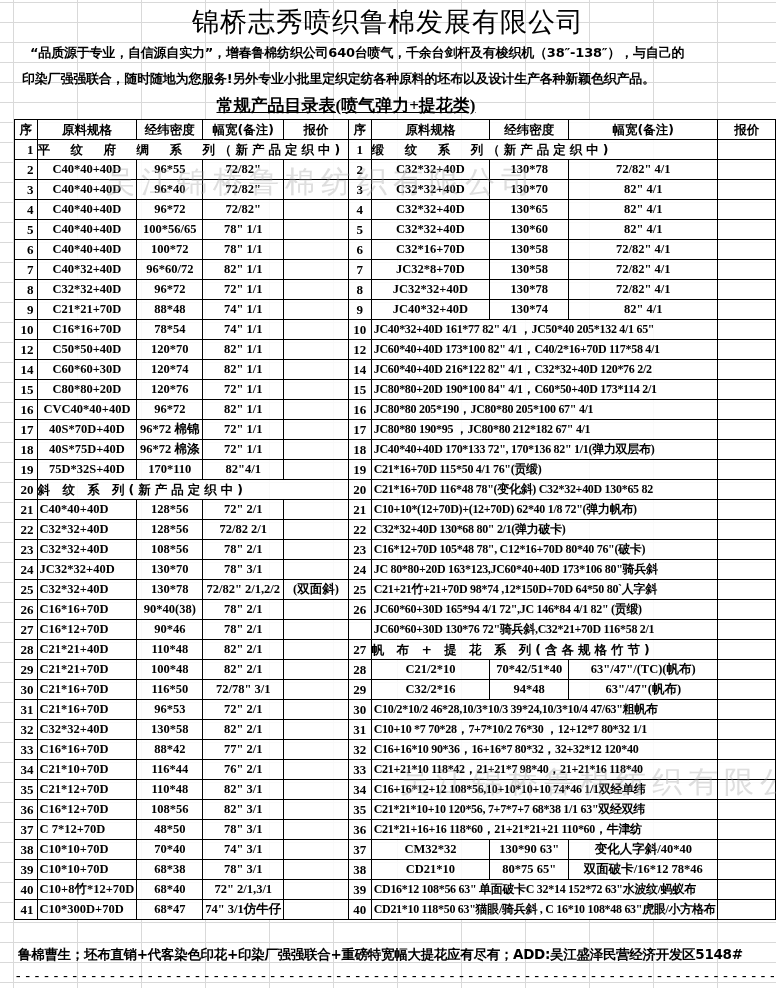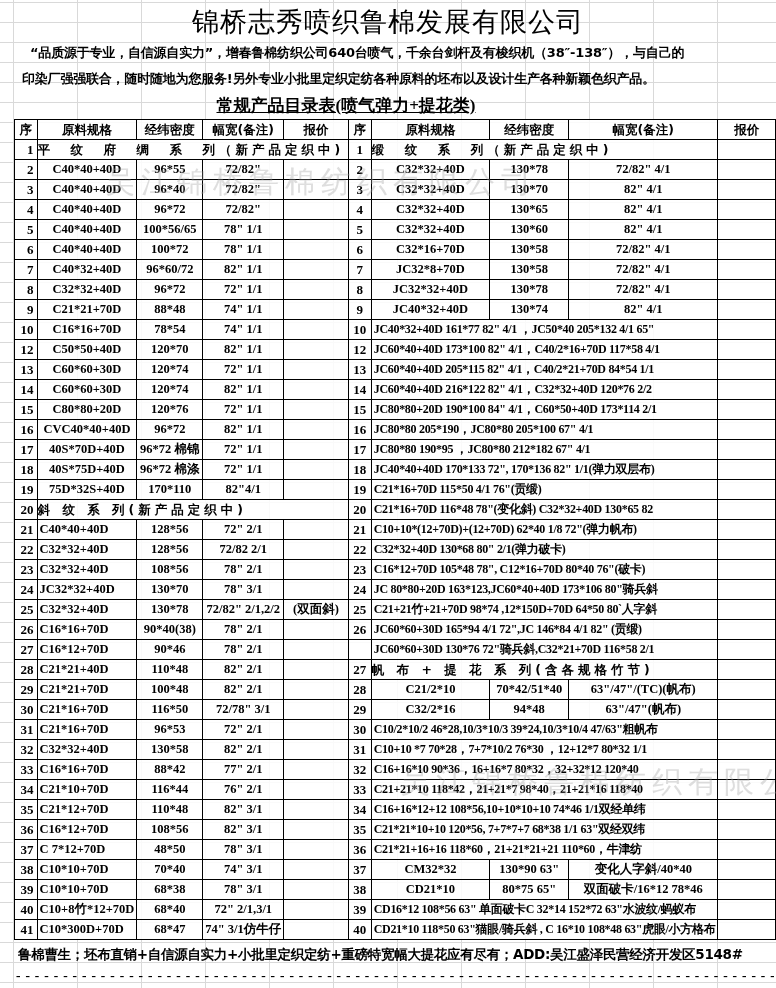--- a/index.html
+++ b/index.html
@@ -224,30 +224,20 @@
         <td class="seq">12</td>
         <td>C50*50+40D</td>
         <td>120*70</td>
         <td>82" 1/1</td>
         <td></td>
         <td class="seqr">12</td>
         <td class="long" colspan="3">JC60*40+40D 173*100 82" 4/1，C40/2*16+70D 117*58 4/1</td>
         <td></td>
       </tr>
       <tr>
-        <td class="seq">13</td>
-        <td>C60*60+30D</td>
-        <td>120*74</td>
-        <td>72" 1/1</td>
-        <td></td>
-        <td class="seqr">13</td>
-        <td class="long" colspan="3">JC60*40+40D 205*115 82" 4/1，C40/2*21+70D 84*54 1/1</td>
-        <td></td>
-      </tr>
-      <tr>
         <td class="seq">14</td>
         <td>C60*60+30D</td>
         <td>120*74</td>
         <td>82" 1/1</td>
         <td></td>
         <td class="seqr">14</td>
         <td class="long" colspan="3">JC60*40+40D 216*122 82" 4/1，C32*32+40D  120*76 2/2</td>
         <td></td>
       </tr>
       <tr>
@@ -524,14 +514,14 @@
         <td class="seqr">40</td>
         <td class="long" colspan="3">CD21*10  118*50 63"猫眼/骑兵斜 , C 16*10 108*48 63"虎眼/小方格布</td>
         <td></td>
       </tr>
     </tbody>
 </table>
 
 <div class="watermark" style="left:105px; top:162px;">吴江锦桥鲁棉纺织有限公司</div>
 <div class="watermark" style="left:400px; top:762px;">吴江锦桥鲁棉纺织有限公司</div>
 
-<div class="footer">鲁棉曹生；坯布直销+自信源自实力+小批里定织定纺+重磅特宽幅大提花应有尽有；ADD:吴江盛泽民营经济开发区5148#</div>
+<div class="footer">鲁棉曹生；坯布直销+代客染色印花+印染厂强强联合+重磅特宽幅大提花应有尽有；ADD:吴江盛泽民营经济开发区5148#</div>
 <div class="dashes">--------------------------------------------------------------------------------------------</div>
 
 </body></html>

